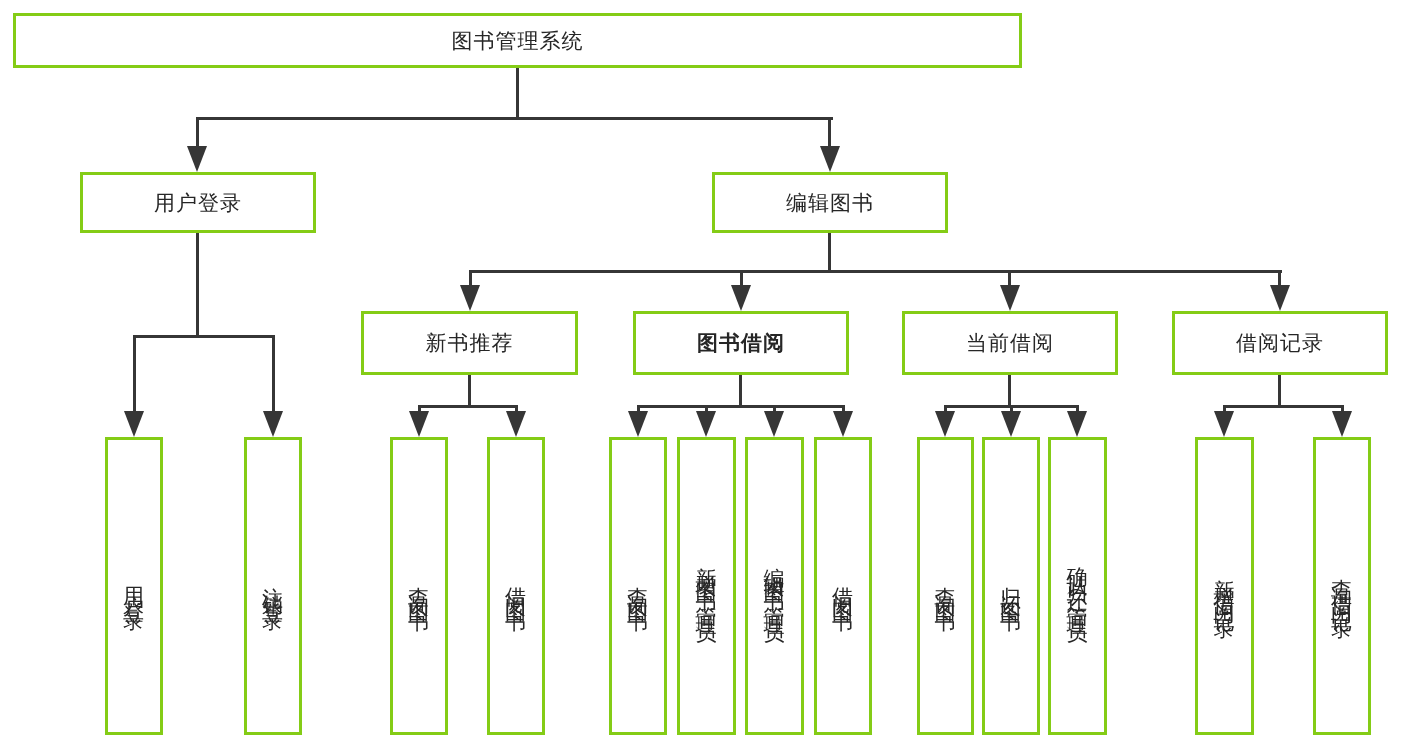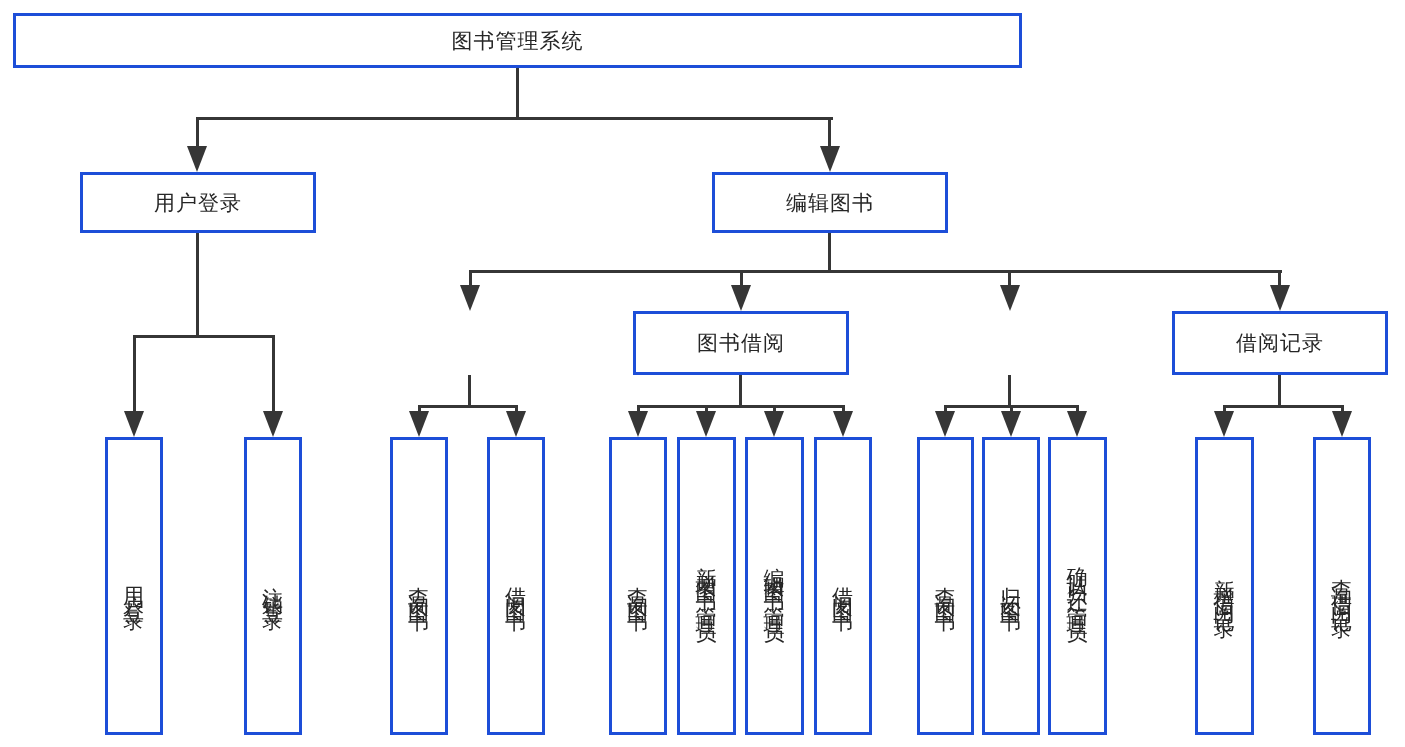--- a/index.html
+++ b/index.html
@@ -1,20 +1,20 @@
 <!DOCTYPE html>
 <html><head>
 <meta charset="utf-8">
 <style>
   html,body{margin:0;padding:0;background:#ffffff;}
   body{font-family:"Liberation Sans","DejaVu Sans",sans-serif;}
   .canvas{position:relative;width:1405px;height:747px;background:#ffffff;overflow:hidden;}
   .box{
     position:absolute;box-sizing:border-box;
-    border:3px solid #1d4ed8;background:#ffffff;color:#262626;
+    border:3px solid #84cc16;background:#ffffff;color:#262626;
     display:flex;align-items:center;justify-content:center;
     font-size:21px;letter-spacing:1px;line-height:1.2;
   }
   .vbox span{
     writing-mode:vertical-rl;text-orientation:mixed;
     letter-spacing:8px;font-size:21px;white-space:nowrap;
   }
   .hline,.vline{position:absolute;background:#363636;}
   .hline{height:3px;}
   .vline{width:3px;}
@@ -32,21 +32,23 @@
 </head>
 <body>
 
 <div class="canvas">
 
   <div class="box" style="left:13px;top:13px;width:1009px;height:55px;">图书管理系统</div>
 
   <div class="box" style="left:80px;top:172px;width:236px;height:61px;">用户登录</div>
   <div class="box" style="left:712px;top:172px;width:236px;height:61px;">编辑图书</div>
 
-  <div class="box" style="left:633px;top:311px;width:216px;height:64px;">图书借阅</div>
+  <div class="box" style="left:361px;top:311px;width:217px;height:64px;">新书推荐</div>
+  <div class="box" style="left:633px;top:311px;width:216px;height:64px;font-weight:bold;">图书借阅</div>
+  <div class="box" style="left:902px;top:311px;width:216px;height:64px;">当前借阅</div>
   <div class="box" style="left:1172px;top:311px;width:216px;height:64px;">借阅记录</div>
 
   <div class="box vbox" style="left:105px;top:437px;width:58px;height:298px;">
     <span>用户登录</span>
     </div>
   <div class="box vbox" style="left:244px;top:437px;width:58px;height:298px;">
     <span>注销登录</span>
     </div>
 
   <div class="box vbox" style="left:390px;top:437px;width:58px;height:298px;">

